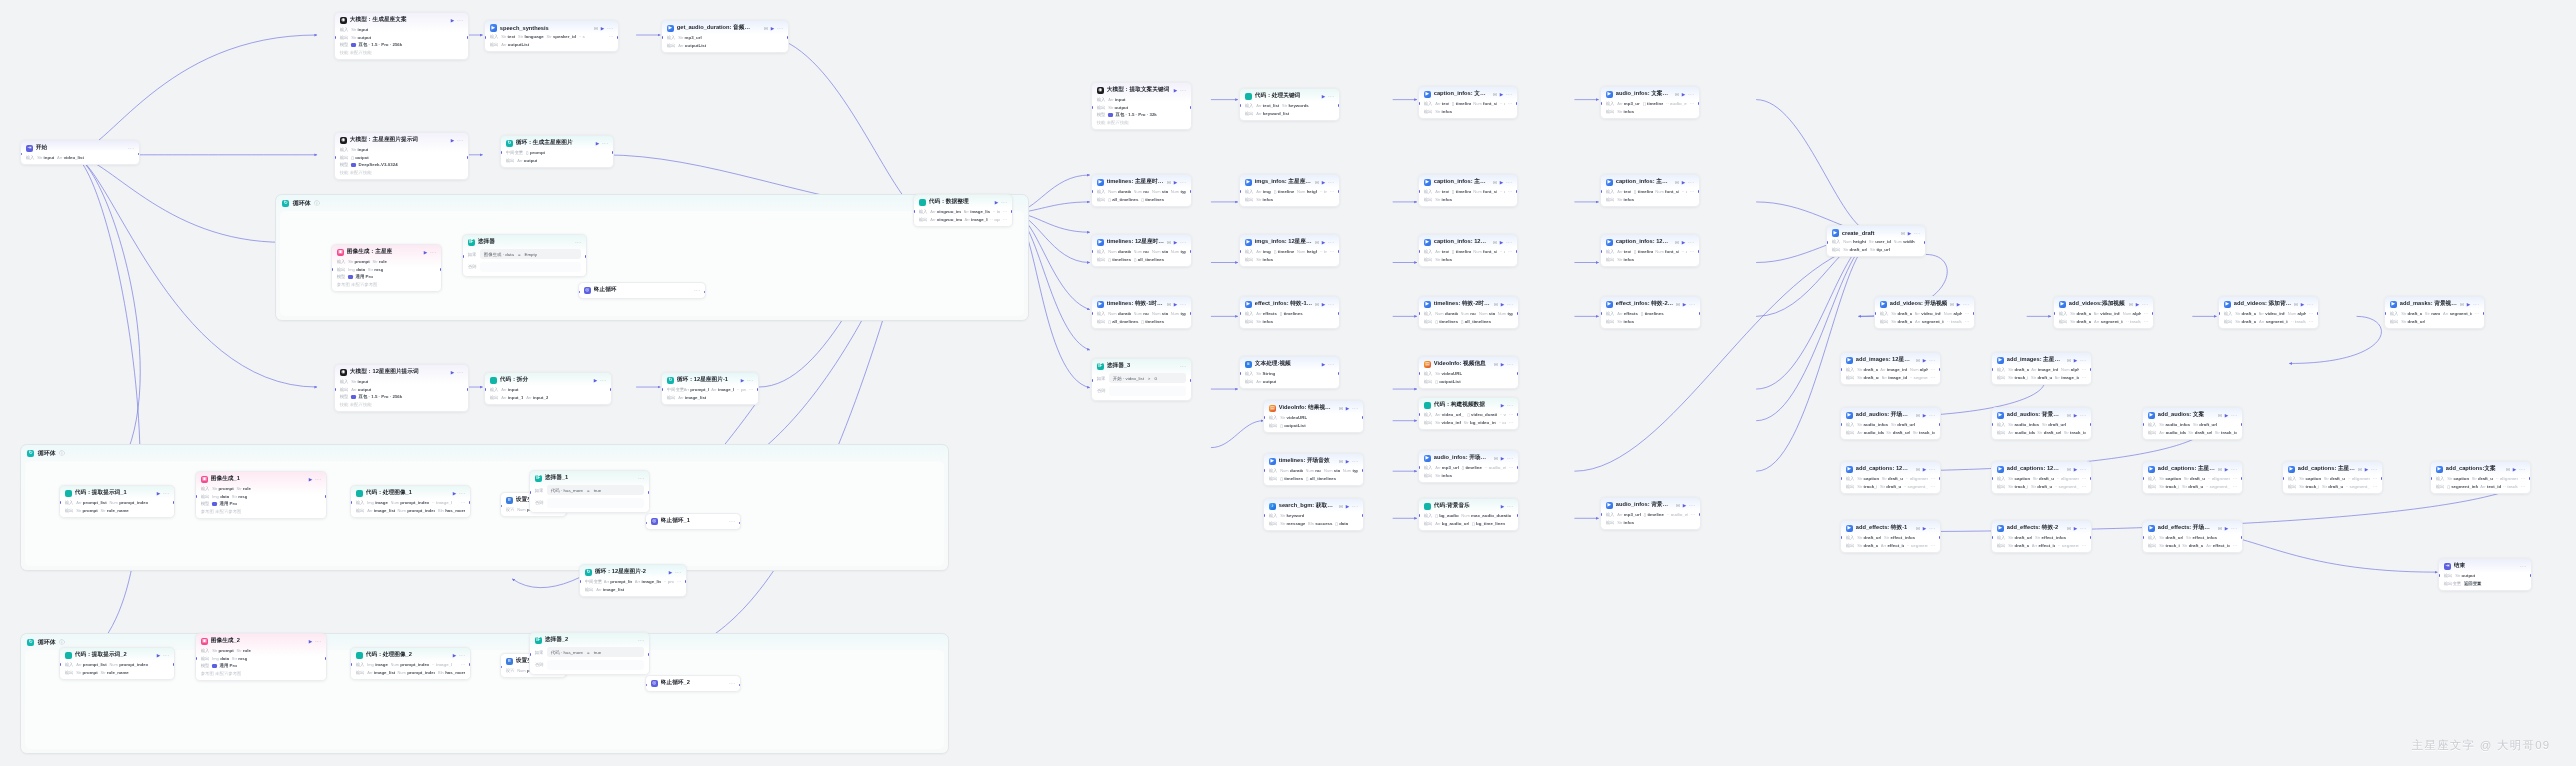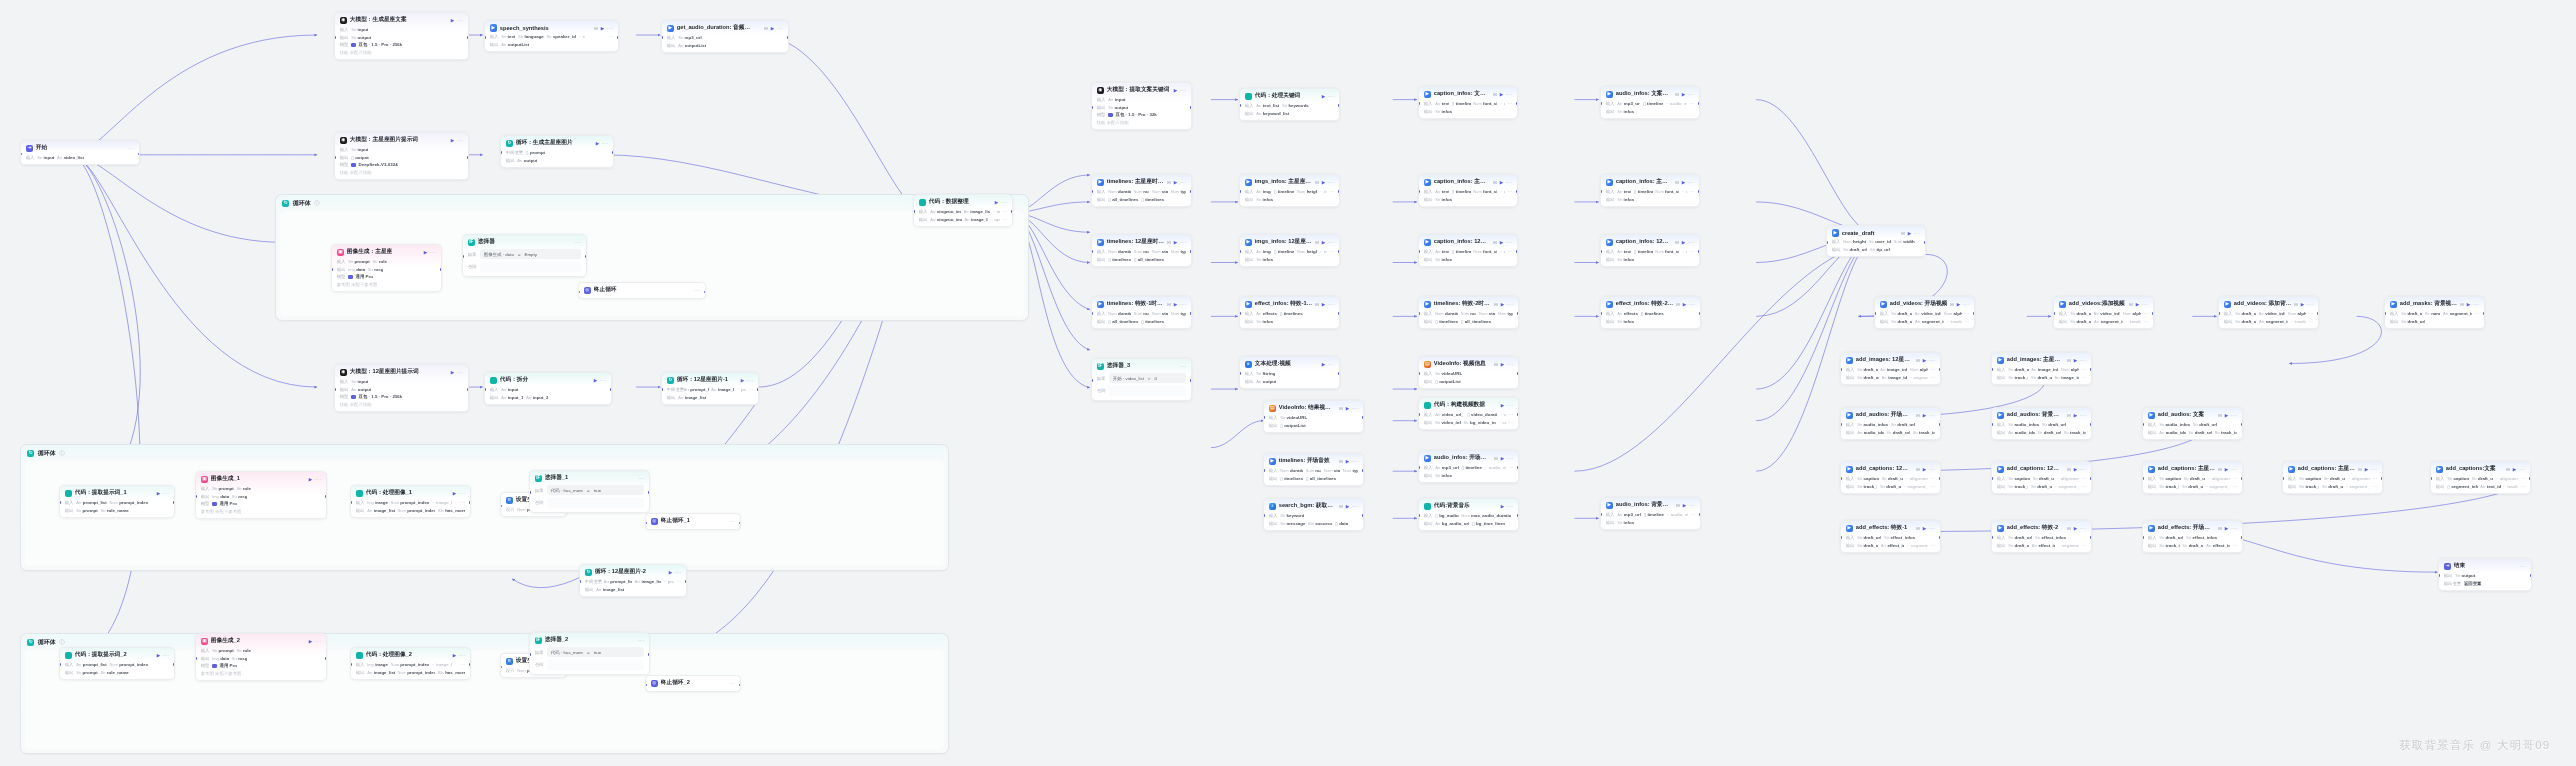--- a/index.html
+++ b/index.html
@@ -2608,15 +2608,15 @@
         </div>
         <div class="mrow">
           <span class="nlbl" style="min-width:15px">输出变量</span>
           <b>返回变量</b>
         </div>
         <span class="port l"></span>
         <span class="port r"></span>
       </div>
     </div>
 
-  <div class="wm">获取背景音乐 @ 大明哥09</div>
+  <div class="wm">主星座文字 @ 大明哥09</div>
 </div>
 
 
 </body></html>

